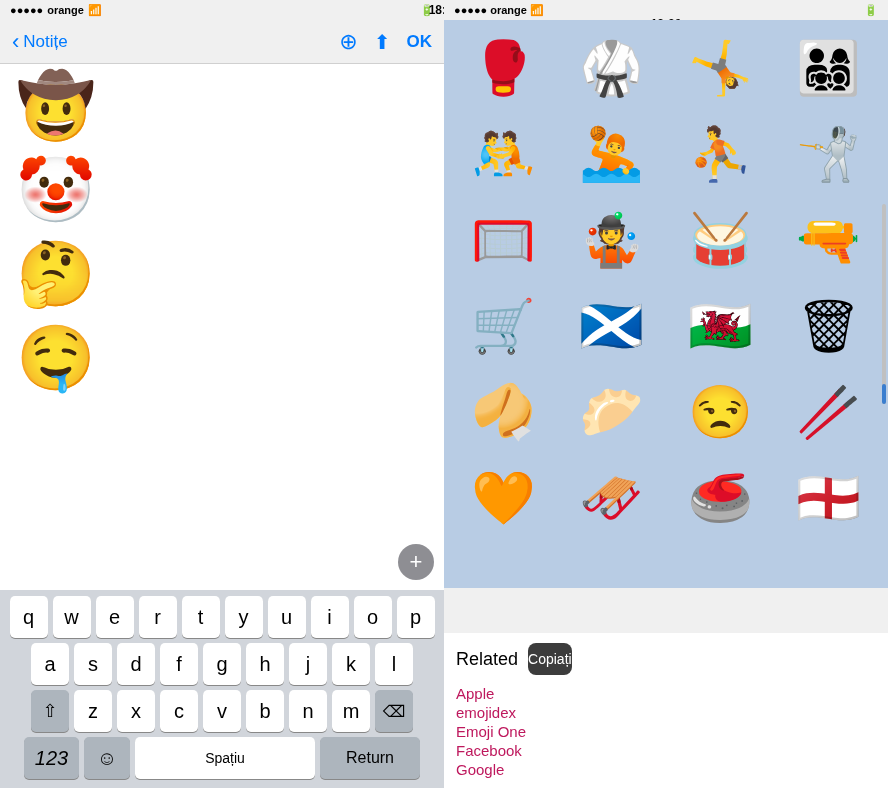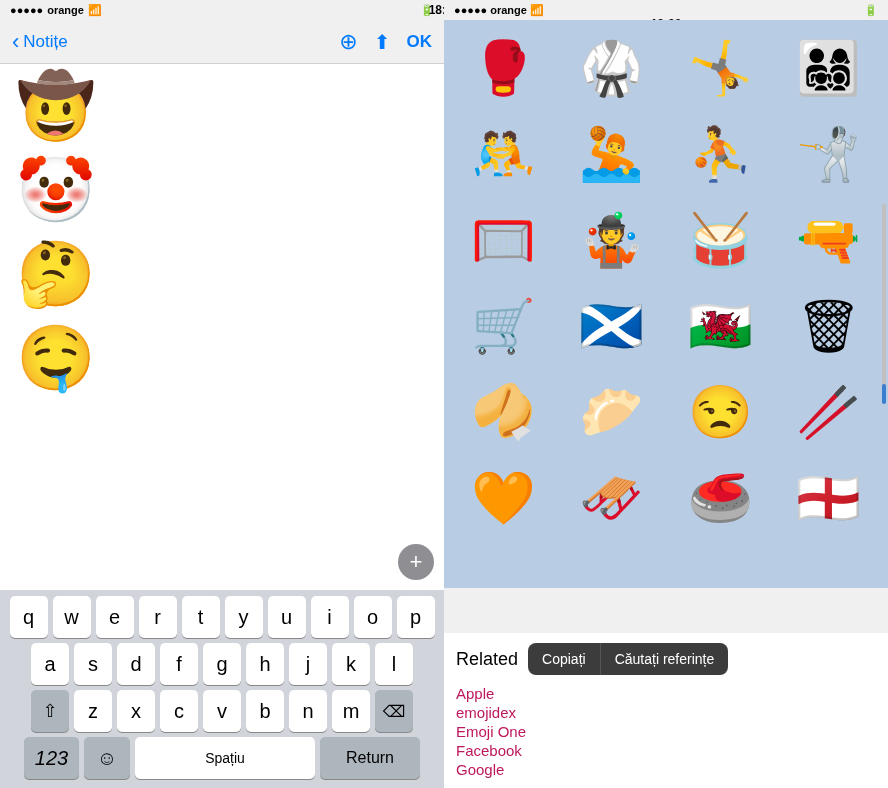--- a/index.html
+++ b/index.html
@@ -268,21 +268,21 @@
     .context-menu {
       display: flex;
       gap: 0;
       background: #3c3c3c;
       border-radius: 8px;
       overflow: hidden;
     }
     .context-btn {
       color: #fff;
       font-size: 14px;
-      padding: 8px 14px;
+      padding: 8px 0;
       border-right: 1px solid #555;
       cursor: pointer;
     }
     .context-btn:last-child {
       border-right: none;
     }
 
     .links-list {
       display: flex;
       flex-direction: column;
@@ -456,21 +456,20 @@
     <div class="scrollbar">
       <div class="scrollbar-thumb"></div>
     </div>
   </div>
 
   <div class="bottom-section">
     <div class="related-row">
       <span class="related-label">Related</span>
       <div class="context-menu tooltip-arrow">
         <div class="context-btn">Copiați</div>
-        <div class="context-btn">Căutați referințe</div>
       </div>
     </div>
     <div class="links-list">
       <a class="link-item" href="#">Apple</a>
       <a class="link-item" href="#">emojidex</a>
       <a class="link-item" href="#">Emoji One</a>
       <a class="link-item" href="#">Facebook</a>
       <a class="link-item" href="#">Google</a>
     </div>
   </div>

